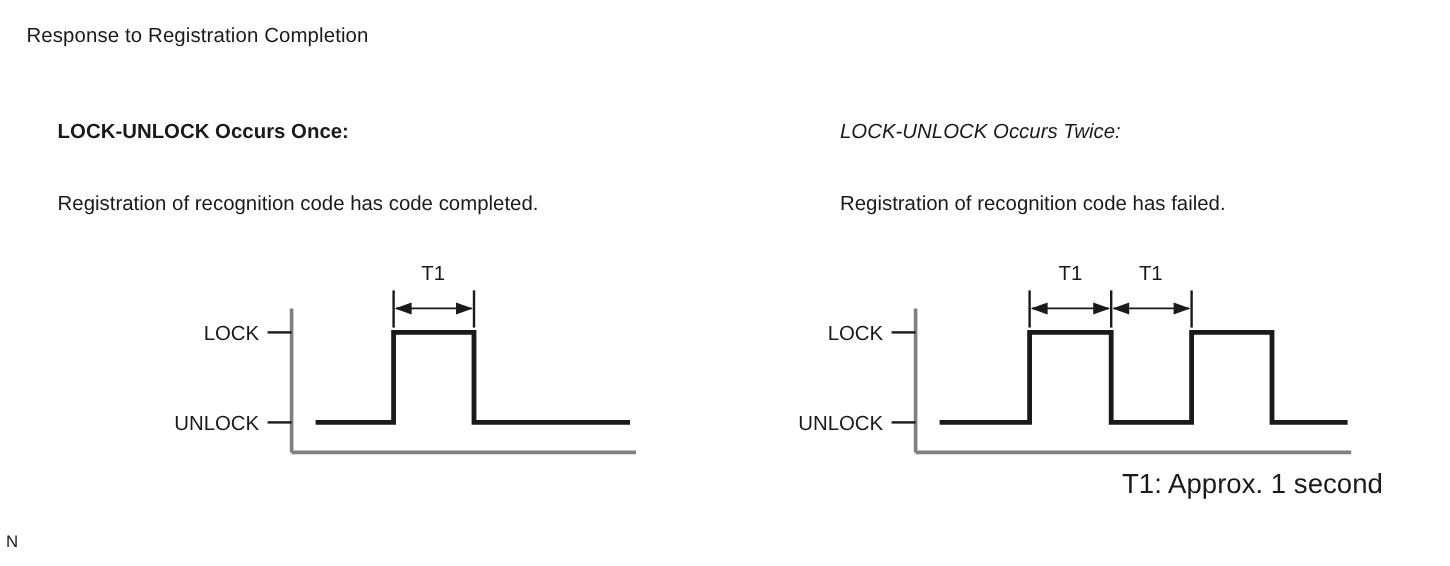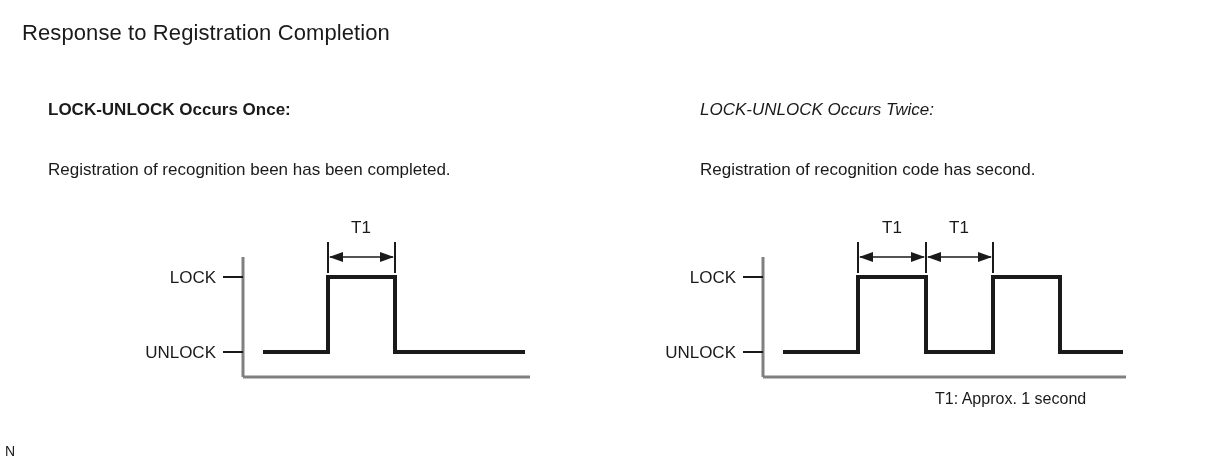--- a/index.html
+++ b/index.html
@@ -13,21 +13,21 @@
     position: relative;
     font-family: "Liberation Sans", sans-serif;
     color: #1a1a1a;
     overflow: hidden;
   }
   .abs { position: absolute; }
 
   #page-title {
     left: 22px;
     top: 20px;
-    font-size: 22px;
+    font-size: 17px;
     letter-spacing: 0.1px;
     white-space: nowrap;
   }
 
   .col-heading {
     font-size: 17px;
     white-space: nowrap;
   }
   .col-desc {
     font-size: 17px;
@@ -38,21 +38,21 @@
   #left-desc     { left: 48px;  top: 160px; }
   #right-heading { left: 700px; top: 100px; font-style: italic; }
   #right-desc    { left: 700px; top: 160px; }
 
   #left-diagram  { left: 110px; top: 205px; }
   #right-diagram { left: 618px; top: 205px; }
 
   #t1-caption {
     left: 935px;
     top: 390px;
-    font-size: 16px;
+    font-size: 23px;
     white-space: nowrap;
   }
 
   #stray-mark {
     left: 5px;
     top: 443px;
     font-size: 14px;
   }
 
   svg { display: block; overflow: visible; }
@@ -62,24 +62,24 @@
   }
   .wf-label { font-size: 17px; }
   .t1-label { font-size: 17px; }
 </style>
 </head>
 <body>
 
 <div class="abs" id="page-title">Response to Registration Completion</div>
 
 <div class="abs col-heading" id="left-heading">LOCK-UNLOCK Occurs Once:</div>
-<div class="abs col-desc" id="left-desc">Registration of recognition been has been completed.</div>
+<div class="abs col-desc" id="left-desc">Registration of recognition code has code completed.</div>
 
 <div class="abs col-heading" id="right-heading">LOCK-UNLOCK Occurs Twice:</div>
-<div class="abs col-desc" id="right-desc">Registration of recognition code has second.</div>
+<div class="abs col-desc" id="right-desc">Registration of recognition code has failed.</div>
 
 <div class="abs" id="left-diagram">
   <svg width="440" height="185" viewBox="0 0 440 185">
 
     <line x1="133" y1="52" x2="133" y2="172" stroke="#808080" stroke-width="3"></line>
 
     <line x1="133" y1="172" x2="420" y2="172" stroke="#808080" stroke-width="3"></line>
 
     <line x1="113" y1="72" x2="133" y2="72" stroke="#1a1a1a" stroke-width="2"></line>
 

